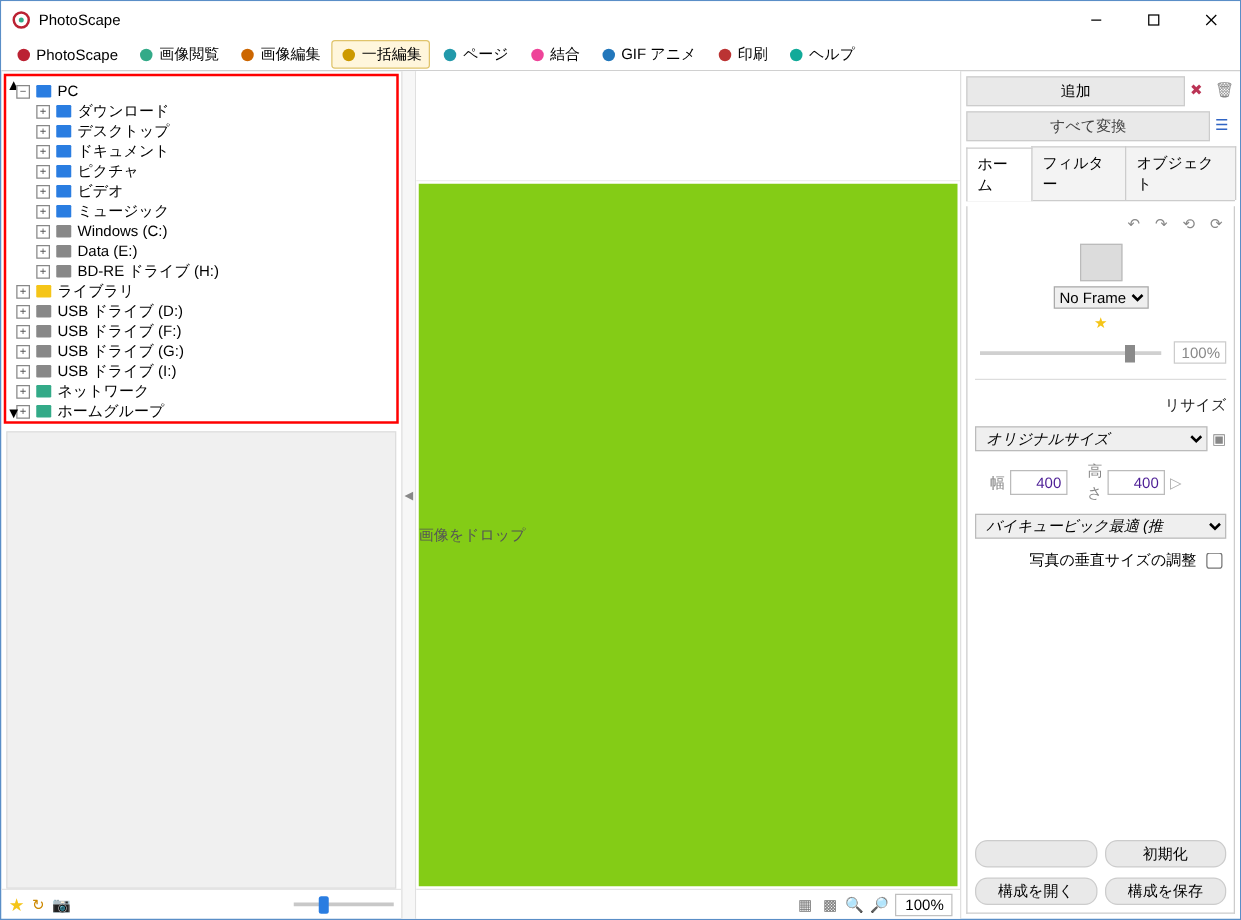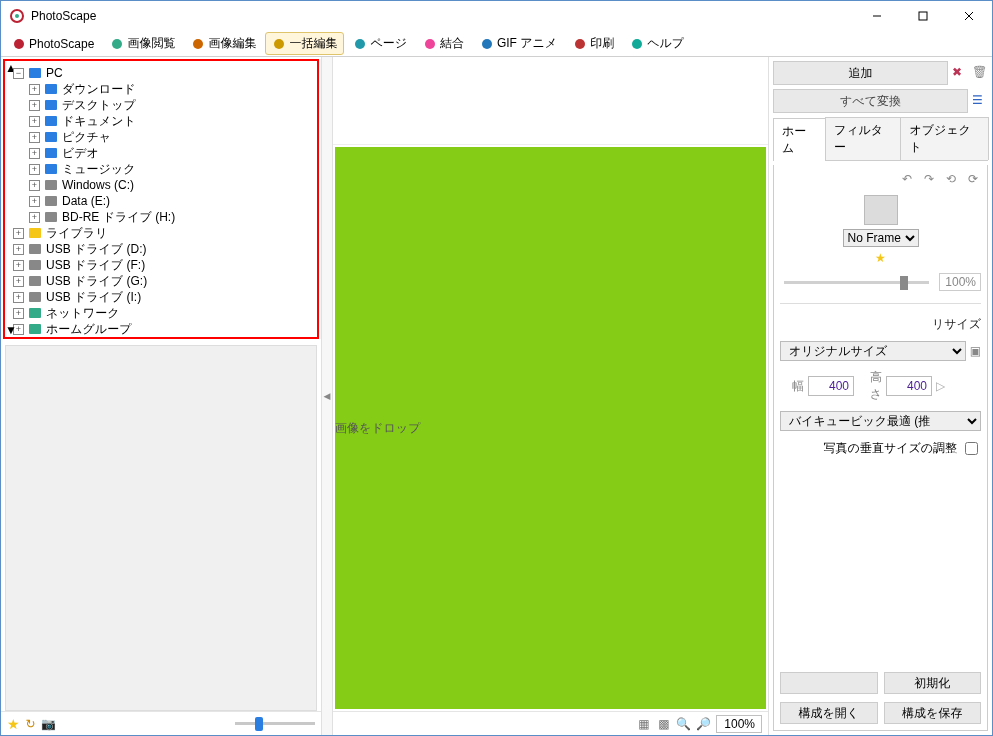--- a/index.html
+++ b/index.html
@@ -53,24 +53,24 @@
 .framebox .star { color: #f5c518; }
 .sliderrow { display: flex; align-items: center; gap: 6px; }
 .sliderrow .track { flex: 1; height: 3px; background: #d0d0d0; position: relative; margin: 0 4px; }
 .sliderrow .thumb { position: absolute; left: 80%; top: -5px; width: 8px; height: 14px; background: #8a8a8a; }
 .sliderrow .pct { border: 1px solid #ccc; padding: 1px 4px; width: 42px; text-align: right; color: #888; }
 .section-label { text-align: right; color: #222; }
 .rrow { display: flex; align-items: center; gap: 4px; }
 .rrow label { width: 24px; text-align: right; color: #888; }
 .rrow input[type=text], .rrow select { height: 20px; border: 1px solid #bbb; padding: 0 4px; }
 .rrow .num { width: 46px; text-align: right; color: #4c1d95; background: #fff; }
-.rrow select { flex: 1; }
+.rrow select { flex: 1; font-style: italic; }
 .chkrow { display: flex; justify-content: flex-end; align-items: center; gap: 4px; }
 .btnrow { display: flex; gap: 6px; }
-.btnrow .bigbtn { flex: 1; height: 22px; font-size: 12px; }
+.btnrow .bigbtn { flex: 1; height: 22px; font-size: 12px; border-radius: 10px; }
 hr.sep { border: none; border-top: 1px solid #ddd; margin: 4px 0; }
 </style>
 </head>
 <body>
 
 <div class="window">
   <div class="titlebar">
     <span class="logo">
       <svg viewBox="0 0 16 16">
           <circle cx="8" cy="8" r="6" fill="none" stroke="#b23" stroke-width="2"></circle>

